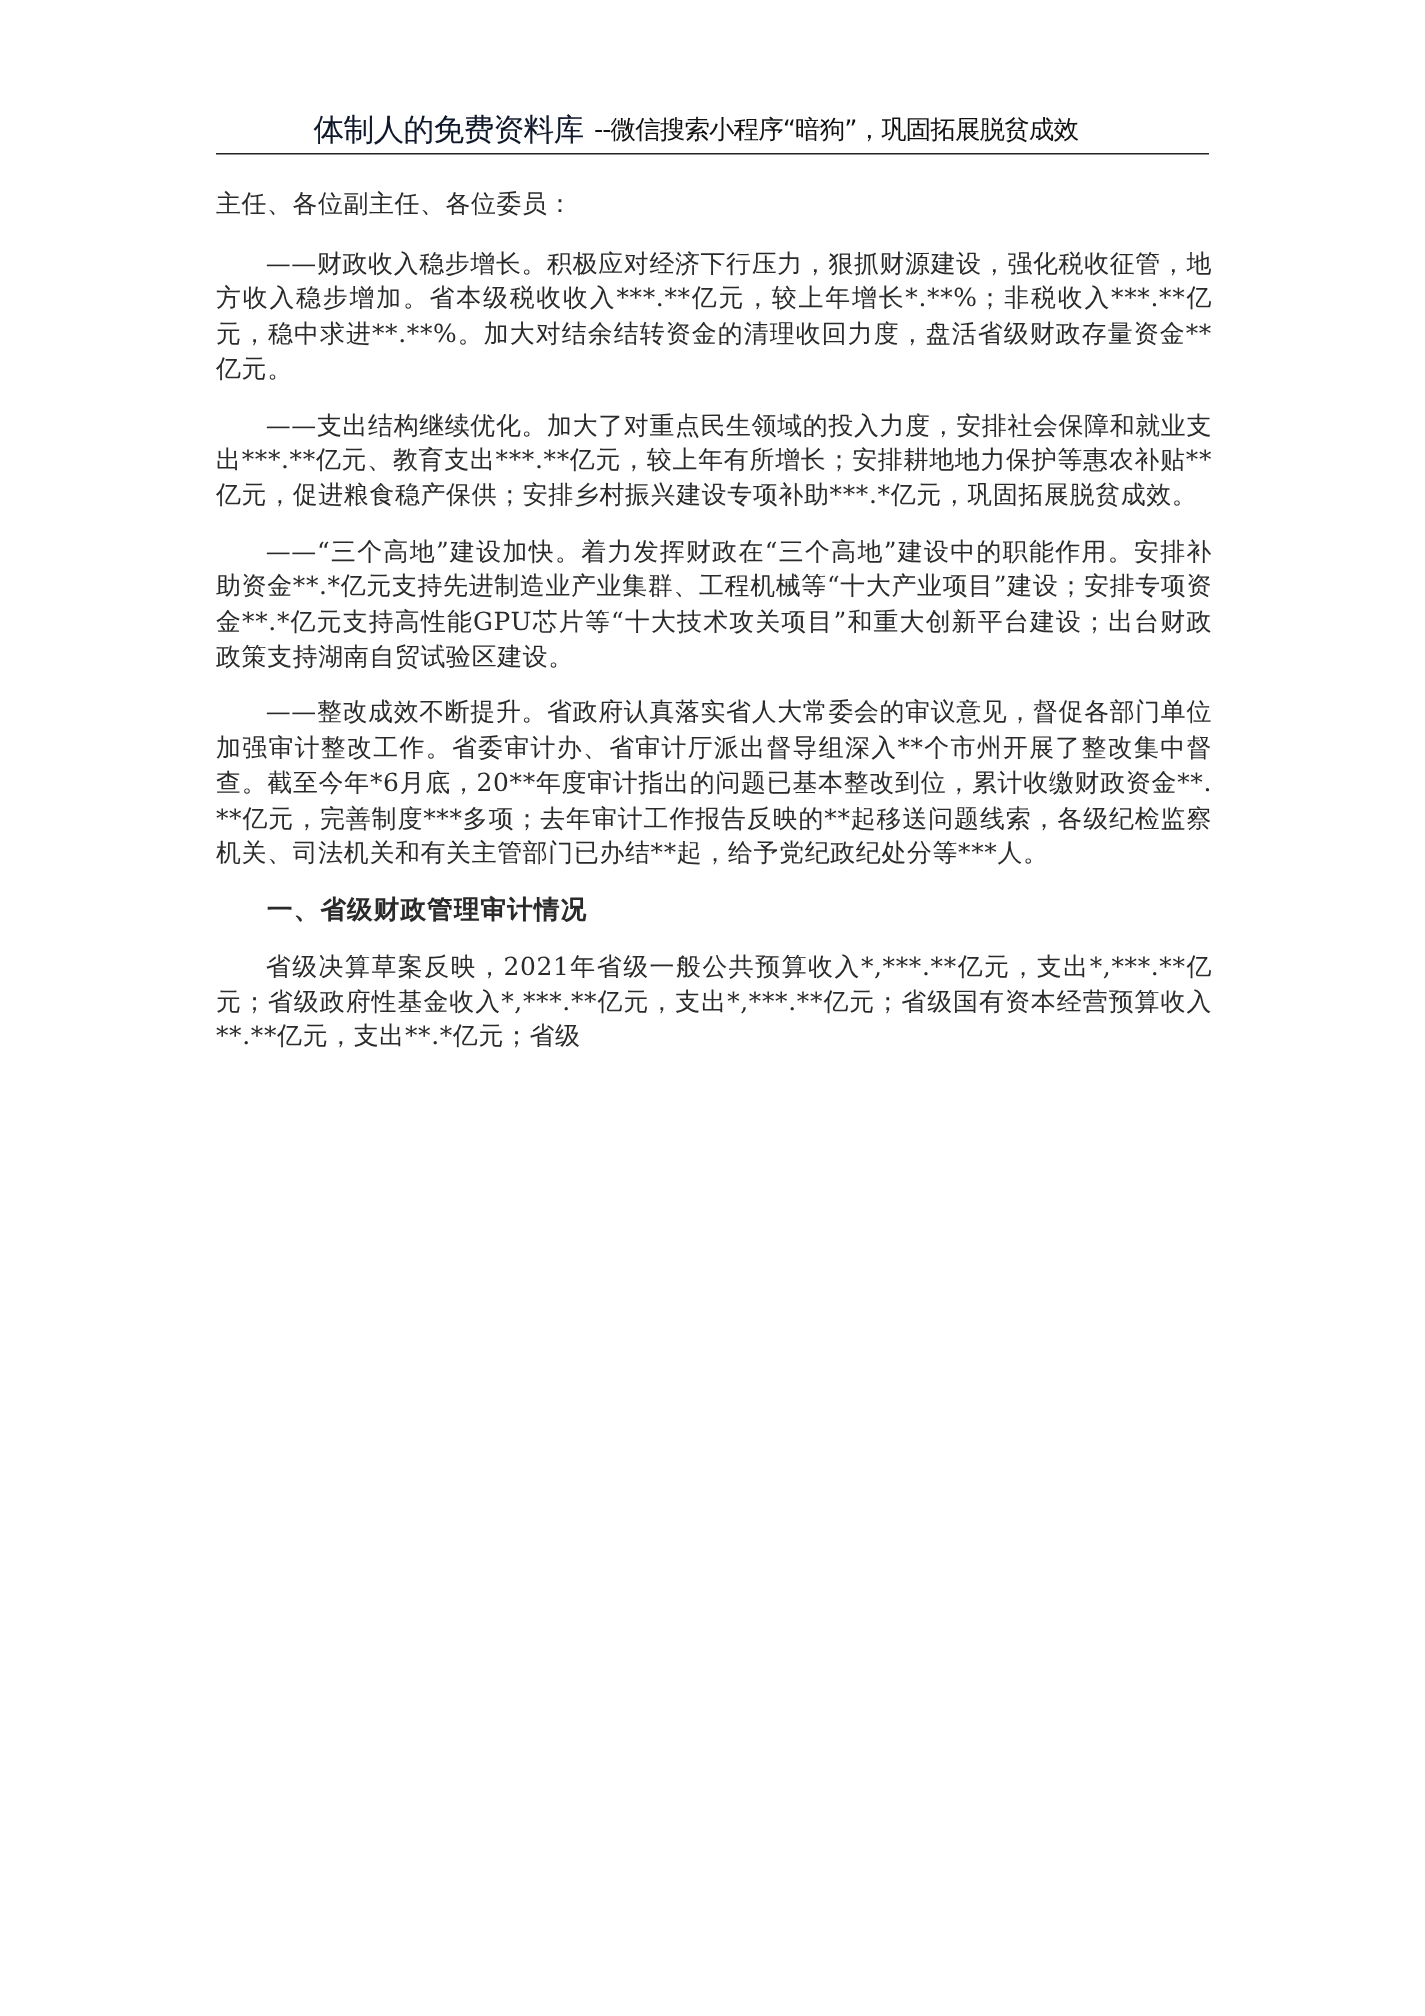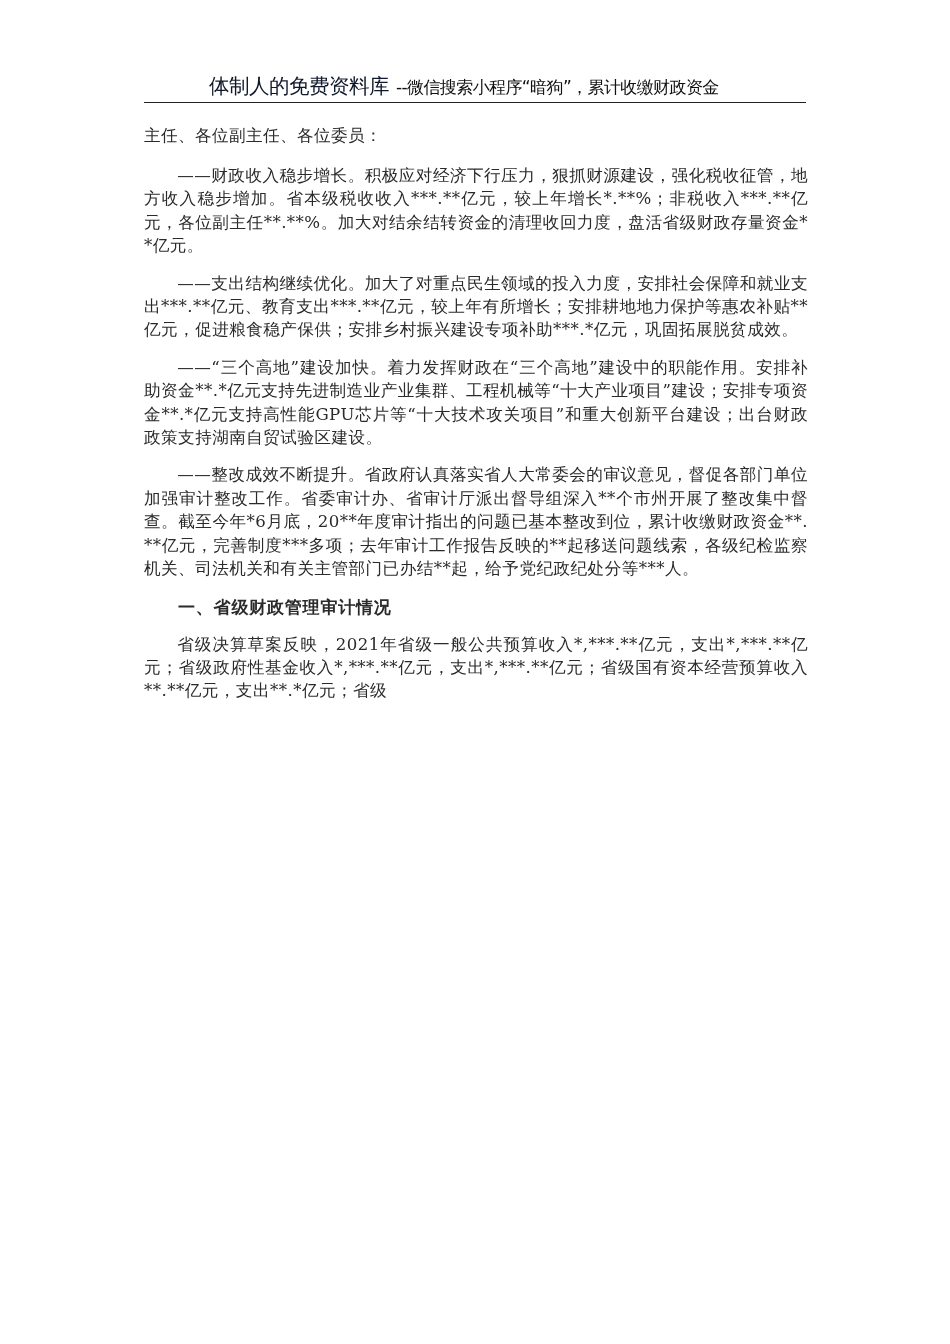--- a/index.html
+++ b/index.html
@@ -75,24 +75,24 @@
       text-indent: 2em;
       color: #2a2a2a;
       letter-spacing: 0.8px;
     }
   </style>
 </head>
 <body>
 
 <div class="page-header">
   <span class="header-brand">体制人的免费资料库</span>
-  <span class="header-tagline">--微信搜索小程序“暗狗”，累计收缴财政资金</span>
+  <span class="header-tagline">--微信搜索小程序“暗狗”，巩固拓展脱贫成效</span>
 </div>
 
 <div class="content">
   <p class="salutation">主任、各位副主任、各位委员：</p>
-  <p class="para">——财政收入稳步增长。积极应对经济下行压力，狠抓财源建设，强化税收征管，地方收入稳步增加。省本级税收收入***.**亿元，较上年增长*.**%；非税收入***.**亿元，各位副主任**.**%。加大对结余结转资金的清理收回力度，盘活省级财政存量资金**亿元。</p>
+  <p class="para">——财政收入稳步增长。积极应对经济下行压力，狠抓财源建设，强化税收征管，地方收入稳步增加。省本级税收收入***.**亿元，较上年增长*.**%；非税收入***.**亿元，稳中求进**.**%。加大对结余结转资金的清理收回力度，盘活省级财政存量资金**亿元。</p>
   <p class="para">——支出结构继续优化。加大了对重点民生领域的投入力度，安排社会保障和就业支出***.**亿元、教育支出***.**亿元，较上年有所增长；安排耕地地力保护等惠农补贴**亿元，促进粮食稳产保供；安排乡村振兴建设专项补助***.*亿元，巩固拓展脱贫成效。</p>
   <p class="para">——“三个高地”建设加快。着力发挥财政在“三个高地”建设中的职能作用。安排补助资金**.*亿元支持先进制造业产业集群、工程机械等“十大产业项目”建设；安排专项资金**.*亿元支持高性能GPU芯片等“十大技术攻关项目”和重大创新平台建设；出台财政政策支持湖南自贸试验区建设。</p>
   <p class="para">——整改成效不断提升。省政府认真落实省人大常委会的审议意见，督促各部门单位加强审计整改工作。省委审计办、省审计厅派出督导组深入**个市州开展了整改集中督查。截至今年*6月底，20**年度审计指出的问题已基本整改到位，累计收缴财政资金**.**亿元，完善制度***多项；去年审计工作报告反映的**起移送问题线索，各级纪检监察机关、司法机关和有关主管部门已办结**起，给予党纪政纪处分等***人。</p>
   <h2 class="section-heading">一、省级财政管理审计情况</h2>
   <p class="para">省级决算草案反映，2021年省级一般公共预算收入*,***.**亿元，支出*,***.**亿元；省级政府性基金收入*,***.**亿元，支出*,***.**亿元；省级国有资本经营预算收入**.**亿元，支出**.*亿元；省级</p>
 </div>
 
 </body></html>

